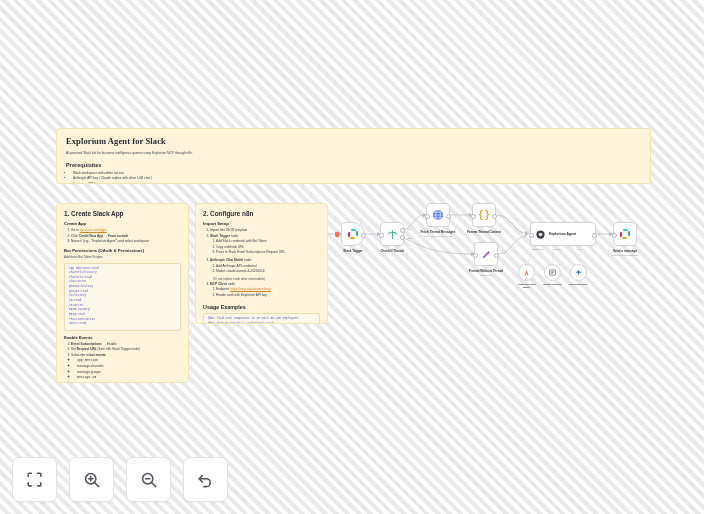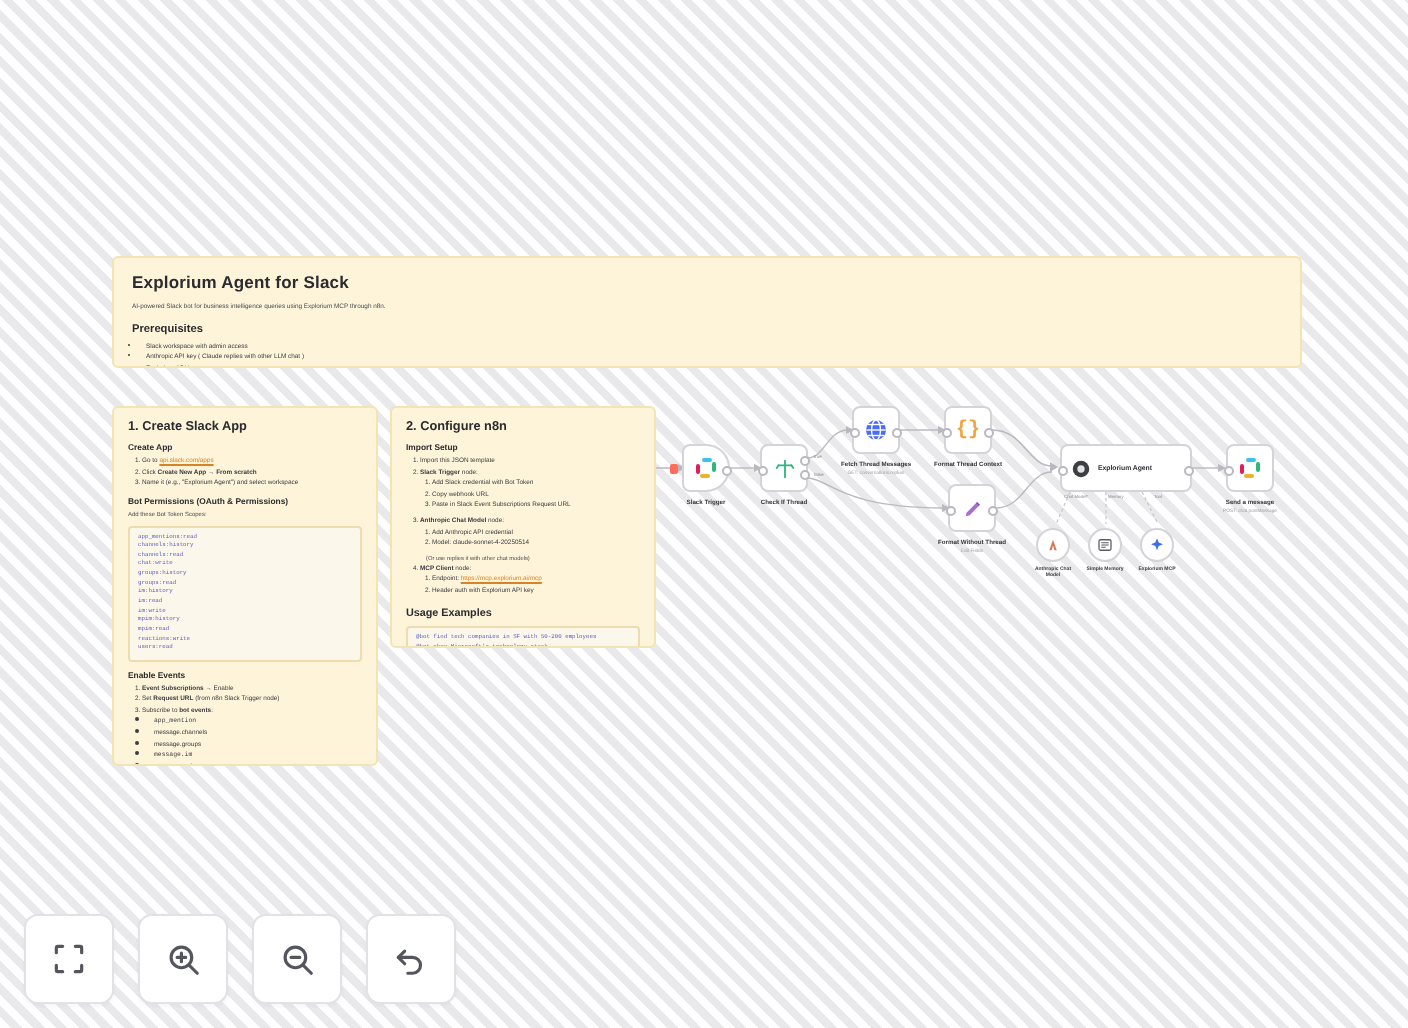--- a/index.html
+++ b/index.html
@@ -19,21 +19,21 @@
   
   .sticky{
     position:absolute;
     background:#fdf4d9;
     border:1px solid #f3e4b4;
     border-radius:3px;
     color:#2b2b30;
     box-sizing:border-box;
     overflow:hidden;
   }
-  .sticky h1{font-size:8.5px;margin:0 0 5px;font-weight:700;letter-spacing:.1px;}
+  .sticky h1{font-size:8.5px;margin:0 0 5px;font-weight:700;letter-spacing:.1px;font-family:Liberation Serif, serif;}
   .sticky h2{font-size:5.6px;margin:6px 0 3px;font-weight:700;}
   .sticky h3{font-size:4.2px;margin:4px 0 2px;font-weight:700;}
   .sticky p{font-size:3.2px;margin:0 0 3px;line-height:1.5;color:#4a4a52;}
   .sticky ul,.sticky ol{margin:0 0 3px;padding-left:7px;}
   .sticky li{font-size:3.2px;line-height:1.55;margin-bottom:.6px;color:#3b3b43;}
   .sticky li ul,.sticky li ol{padding-left:6px;margin-top:.5px;}
   .bold{font-weight:700;}
   .lnk{color:#d98324;text-decoration:underline;}
   .code-inline{font-family:"Liberation Mono",monospace;color:#b5651d;}
   .codeblock{

